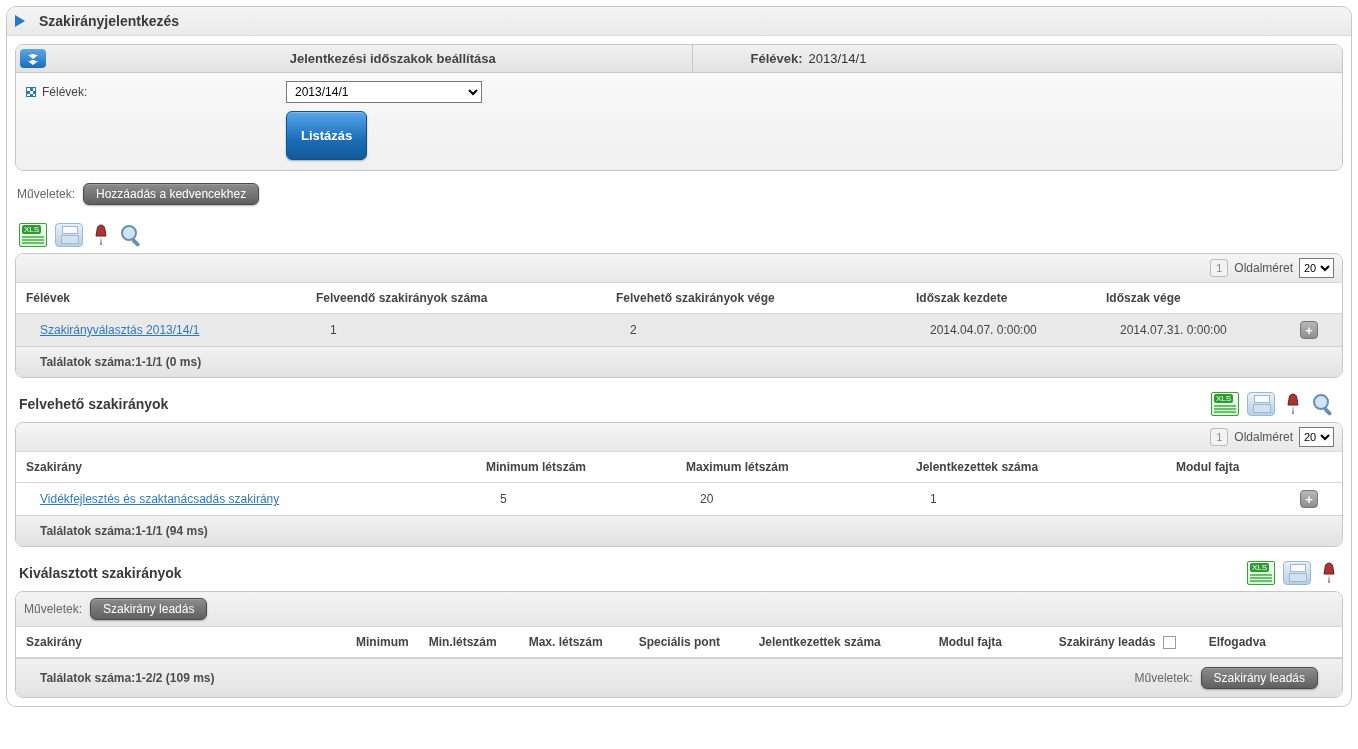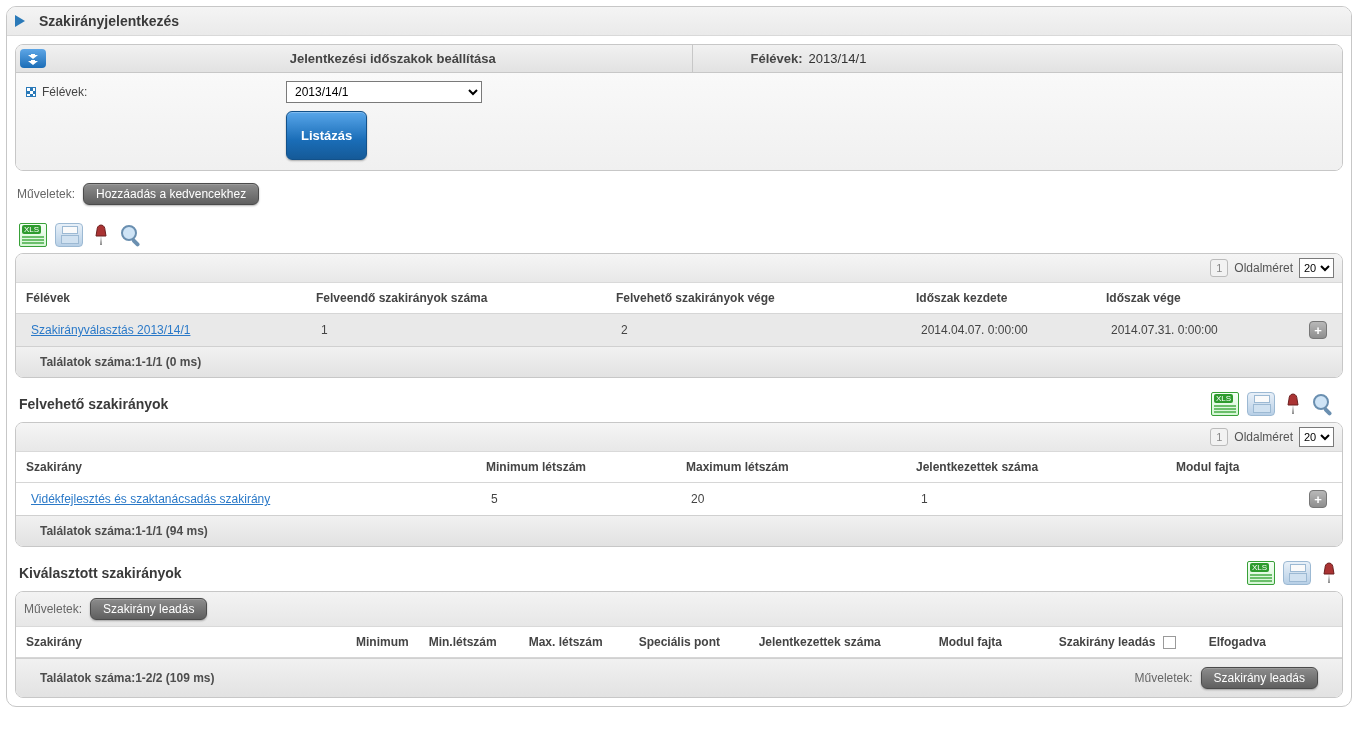--- a/index.html
+++ b/index.html
@@ -243,21 +243,21 @@
   .grid-table th {
     text-align: left;
     padding: 8px 10px;
     color: #444;
     font-size: 12px;
     background: #fff;
     border-bottom: 1px solid #d6d6d6;
     font-weight: bold;
   }
   .grid-table td {
-    padding: 7px 15px;
+    padding: 7px 24px;
     border-top: 1px solid #e6e6e6;
     color: #444;
     background: #fff;
   }
   .grid-table tbody tr.alt td { background: #e9e9e9; }
   .link { color: #2a79c8; text-decoration: underline; cursor: pointer; }
   .plus-btn {
     width: 18px; height: 18px;
     background: linear-gradient(#b8b8b8,#8e8e8e);
     border-radius: 4px;

